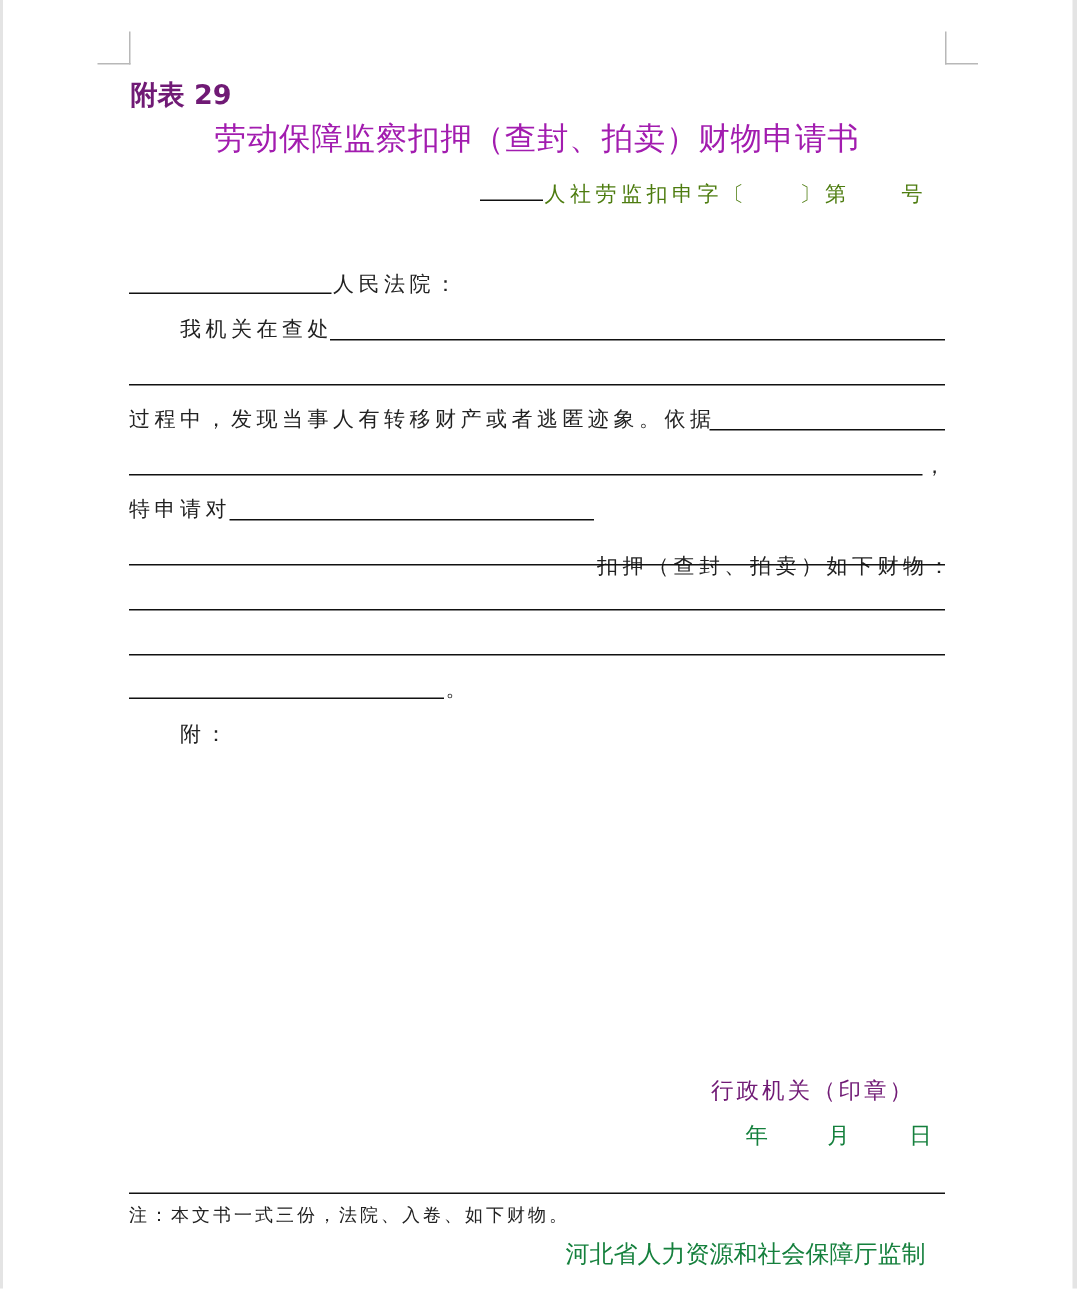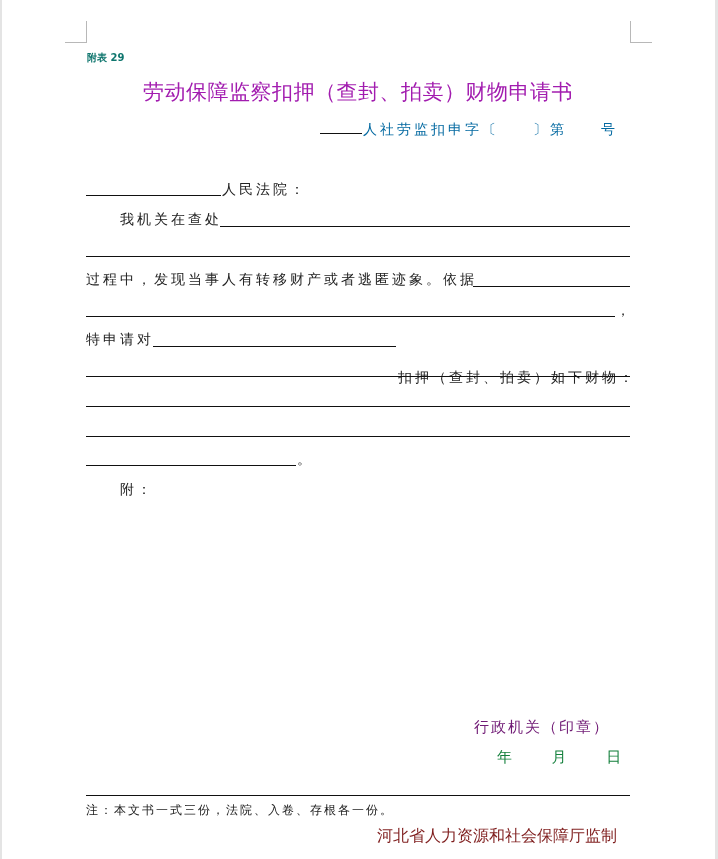--- a/index.html
+++ b/index.html
@@ -8,32 +8,32 @@
       background: #ffffff;
       font-family: "DejaVu Sans", "Liberation Sans", sans-serif;
       color: #1a1a1a;
     }
     .edge-left { position: absolute; left: 0; top: 0; width: 2px; height: 859px; background: #e4e4e4; }
     .edge-right { position: absolute; right: 0; top: 0; width: 3px; height: 859px; background: #e4e4e4; }
     .corner { position: absolute; width: 21px; height: 21px; border-color: #b8b8b8; border-style: solid; }
     .corner-tl { left: 65px; top: 21px; border-width: 0 1px 1px 0; }
     .corner-tr { left: 630px; top: 21px; border-width: 0 0 1px 1px; }
     .abs { position: absolute; white-space: nowrap; }
-    .appendix-label { left: 87px; top: 51px; font-size: 10px; font-weight: bold; color: #0f766e; }
+    .appendix-label { left: 87px; top: 51px; font-size: 18px; font-weight: bold; color: #701a75; }
     .doc-title { left: 143px; top: 78px; font-size: 21px; letter-spacing: 0.5px; color: #a21caf; }
-    .doc-number { left: 320px; top: 119px; font-size: 14px; letter-spacing: 3px; color: #0369a1; }
+    .doc-number { left: 320px; top: 119px; font-size: 14px; letter-spacing: 3px; color: #4d7c0f; }
     .doc-number .u { display: inline-block; width: 42px; border-bottom: 1px solid #111; height: 14px; vertical-align: baseline; margin-right: 1px; }
     .body-text { font-size: 14px; letter-spacing: 3px; color: #222; }
     .line { position: absolute; height: 0; border-top: 1px solid #111; }
     .signer { left: 474px; top: 718px; font-size: 15px; letter-spacing: 2px; color: #701a75; }
     .date-row { left: 497px; top: 748px; font-size: 15px; color: #15803d; }
     .date-row span { display: inline-block; }
     .sep { position: absolute; left: 86px; top: 795px; width: 544px; border-top: 1px solid #111; }
     .note { left: 86px; top: 802px; font-size: 12px; letter-spacing: 2px; color: #222; }
-    .issuer { left: 377px; top: 826px; font-size: 16px; color: #7f1d1d; }
+    .issuer { left: 377px; top: 826px; font-size: 16px; color: #15803d; }
   </style>
 </head>
 <body>
 
 <div class="edge-left"></div>
 <div class="edge-right"></div>
 <div class="corner corner-tl"></div>
 <div class="corner corner-tr"></div>
 
 <div class="abs appendix-label">附表 29</div>
@@ -70,14 +70,14 @@
 <div class="abs signer">行政机关（印章）</div>
 <div class="abs date-row">
   <span>年</span>
   <span style="width:30px"></span>
   <span>月</span>
   <span style="width:30px"></span>
   <span>日</span>
 </div>
 
 <div class="sep"></div>
-<div class="abs note">注：本文书一式三份，法院、入卷、存根各一份。</div>
+<div class="abs note">注：本文书一式三份，法院、入卷、如下财物。</div>
 <div class="abs issuer">河北省人力资源和社会保障厅监制</div>
 
 </body></html>

